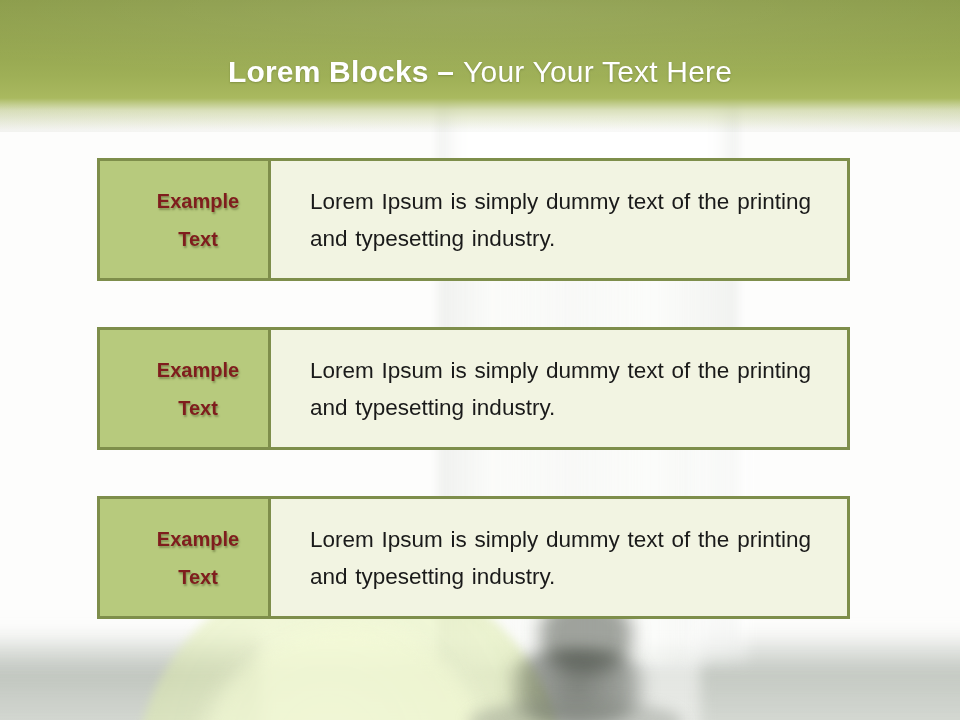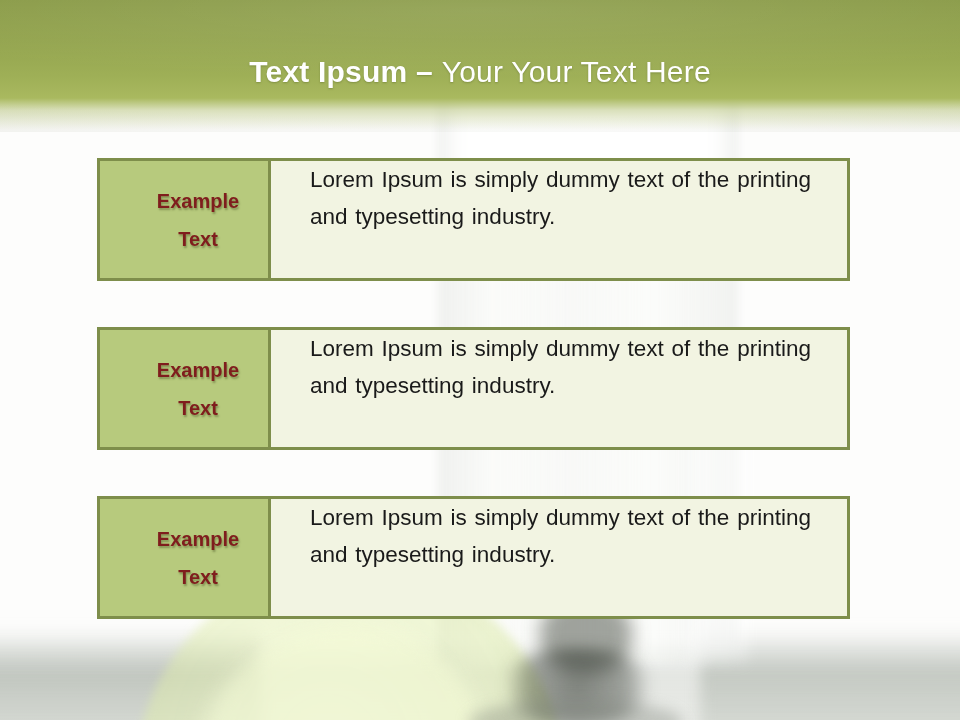--- a/index.html
+++ b/index.html
@@ -57,21 +57,21 @@
       box-sizing:border-box;border:3px solid #7e8e4b;display:flex;
       background:#f2f4e2;}
   .block.b0{top:158px;}
   .block.b1{top:327px;}
   .block.b2{top:496px;}
   .block-label{width:171px;box-sizing:border-box;border-right:3px solid #7e8e4b;
       background:#b7ca7d;display:flex;align-items:center;justify-content:center;
       color:#7f1d1d;font-weight:bold;font-size:20px;line-height:38px;text-align:center;
       white-space:pre-line;
       text-shadow:1px 2px 2px rgba(104,116,62,0.65);padding-left:28px;}
-  .block-body{flex:1;display:flex;align-items:flex-start;padding-left:39px;padding-right:20px;}
+  .block-body{flex:1;display:flex;align-items:center;padding-left:39px;padding-right:20px;}
   .block-body p{margin:0;max-width:520px;font-size:22.5px;line-height:37px;color:#1a1a1a;
       word-spacing:1.5px;}
 </style>
 </head>
 <body>
 
 <div class="slide">
 
   <div class="bg">
     <div class="bg-table-bottom"></div>
@@ -82,21 +82,21 @@
     <div class="bg-glass-shine"></div>
     <div class="bg-lime"></div>
     <div class="bg-lime-core"></div>
     <div class="bg-stem-neck"></div>
     <div class="bg-stem-base"></div>
     <div class="bg-stem-foot"></div>
   </div>
 
   <div class="header">
     <div class="header-title">
-      <span class="t-bold">Text Ipsum –</span><span class="t-reg">Your Your Text Here</span>
+      <span class="t-bold">Lorem Blocks –</span><span class="t-reg">Your Your Text Here</span>
     </div>
   </div>
 
   <div class="block b0">
     <div class="block-label">Example
 Text</div>
     <div class="block-body">
       <p>Lorem Ipsum is simply dummy text of the printing and typesetting industry.</p>
     </div>
   </div>

